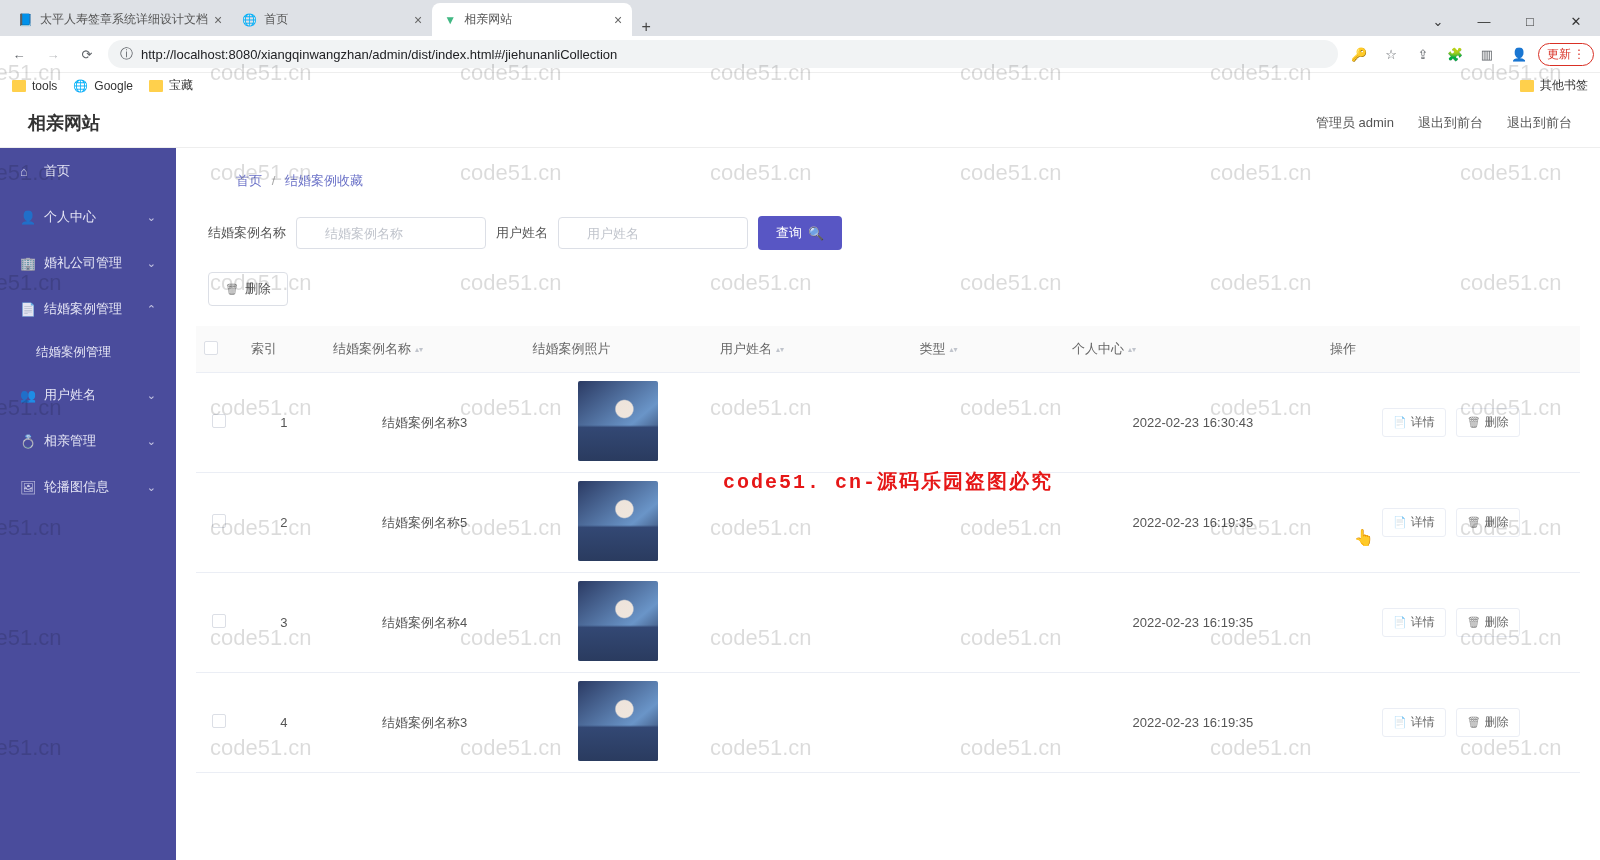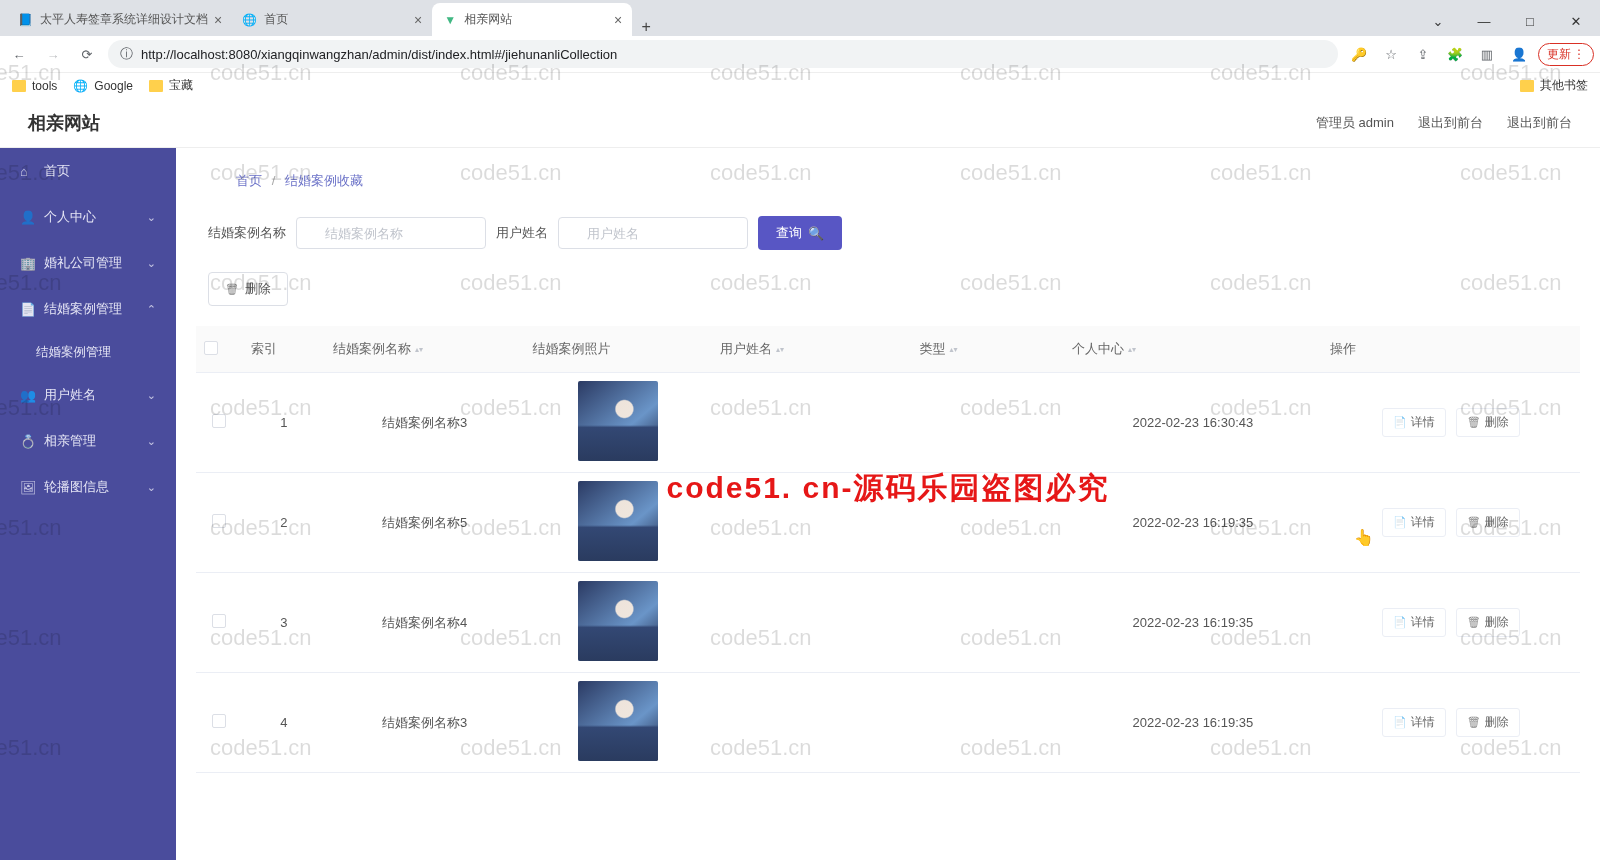--- a/index.html
+++ b/index.html
@@ -93,21 +93,21 @@
 .chkbox { width:14px; height:14px; border:1px solid #dcdfe6; border-radius:2px; display:inline-block; background:#fff; }
 .sort-caret { display:inline-flex; flex-direction:column; margin-left:4px; vertical-align:middle; line-height:6px; font-size:8px; color:#c0c4cc; }
 .thumb { width:80px; height:80px; background:linear-gradient(140deg,#2b3a63 0%,#6a95c8 60%,#1a2140 100%); border-radius:2px; display:inline-block; position:relative; overflow:hidden;}
 .thumb::after{content:"";position:absolute;inset:0;background:radial-gradient(circle at 58% 35%,rgba(255,240,225,.9) 0 12%,transparent 14%),linear-gradient(180deg,transparent 55%,#334874 58%,#2a3b5f 100%);}
 .row-actions { display:flex; gap:10px; justify-content:center; }
 .mini-btn { border:1px solid #ebeef5; background:#fff; padding:5px 10px; font-size:12px; border-radius:3px; display:inline-flex; align-items:center; gap:4px; cursor:pointer; color:#666;}
 .mini-ico { font-size:11px; color:#888; }
 
 .watermarks { position:absolute; inset:0; pointer-events:none; overflow:hidden; }
 .wm { position:absolute; color:rgba(0,0,0,0.14); font-size:22px; font-family:Arial,sans-serif; white-space:nowrap; }
-.wm-red { position:absolute; left:50%; top:320px; transform:translateX(-50%); color:#e61717; font-size:30px; font-weight:600; letter-spacing:2px; white-space:nowrap; font-family:Liberation Sans, sans-serif;}
+.wm-red { position:absolute; left:50%; top:320px; transform:translateX(-50%); color:#e61717; font-size:20px; font-weight:600; letter-spacing:2px; white-space:nowrap; font-family:Liberation Mono, monospace;}
 .cursor-hand { position:absolute; left:1178px; top:380px; font-size:16px; color:#222; pointer-events:none;}
 
 input::placeholder { color:#c0c4cc; }
 </style>
 </head>
 <body>
 
 <div class="browser-chrome">
   <div class="tab-strip">
     <div class="tab">

